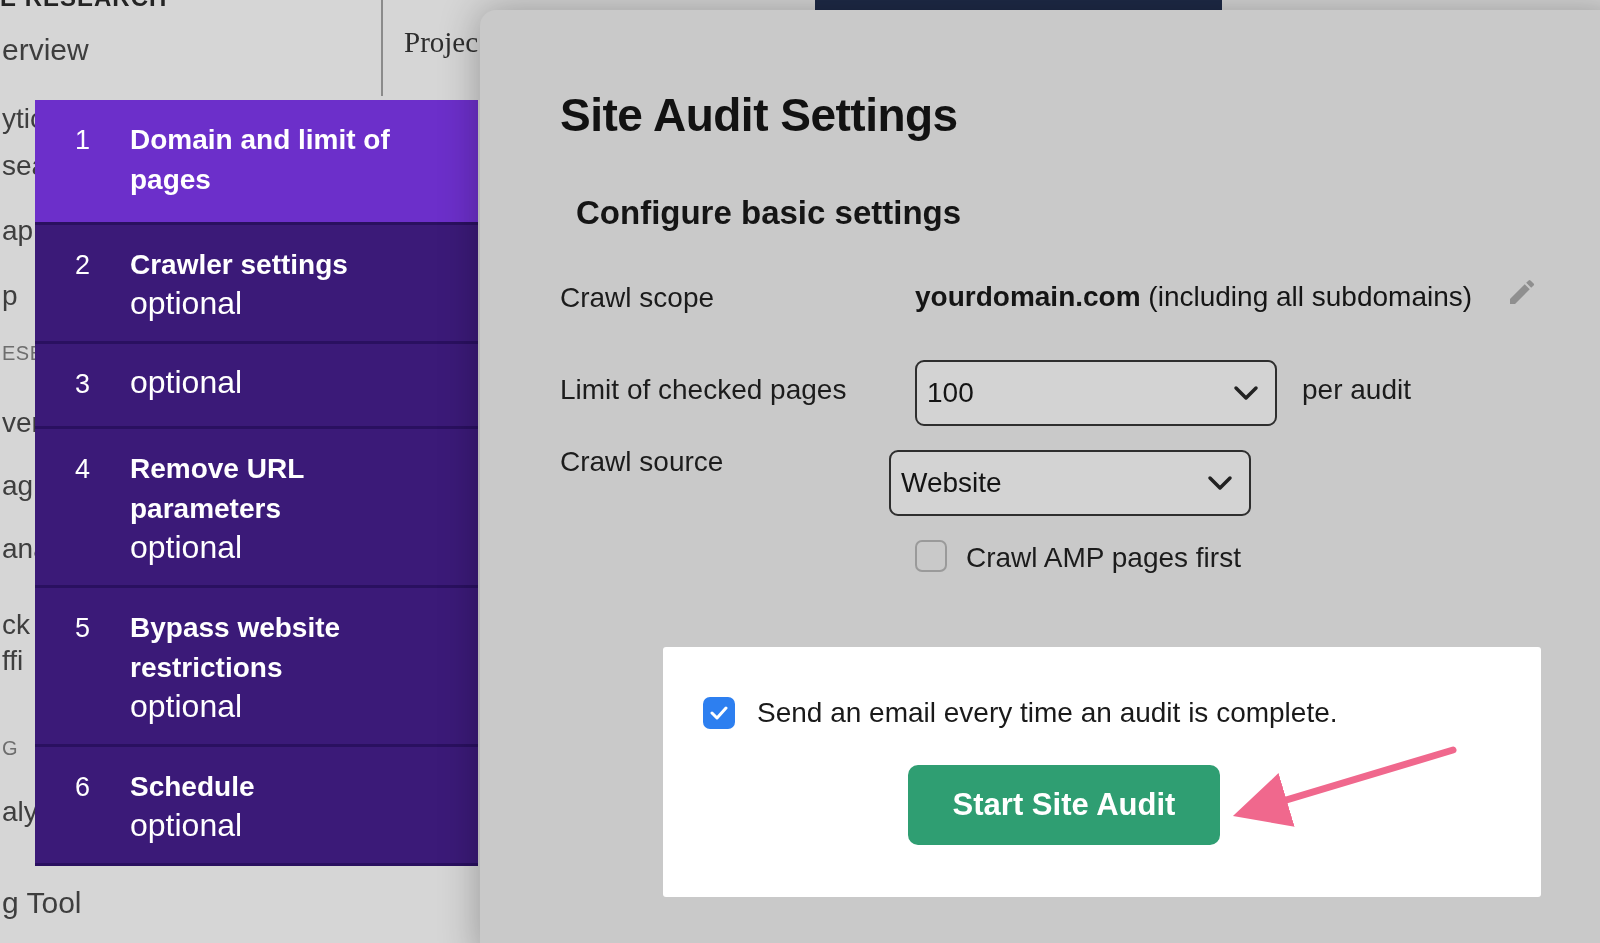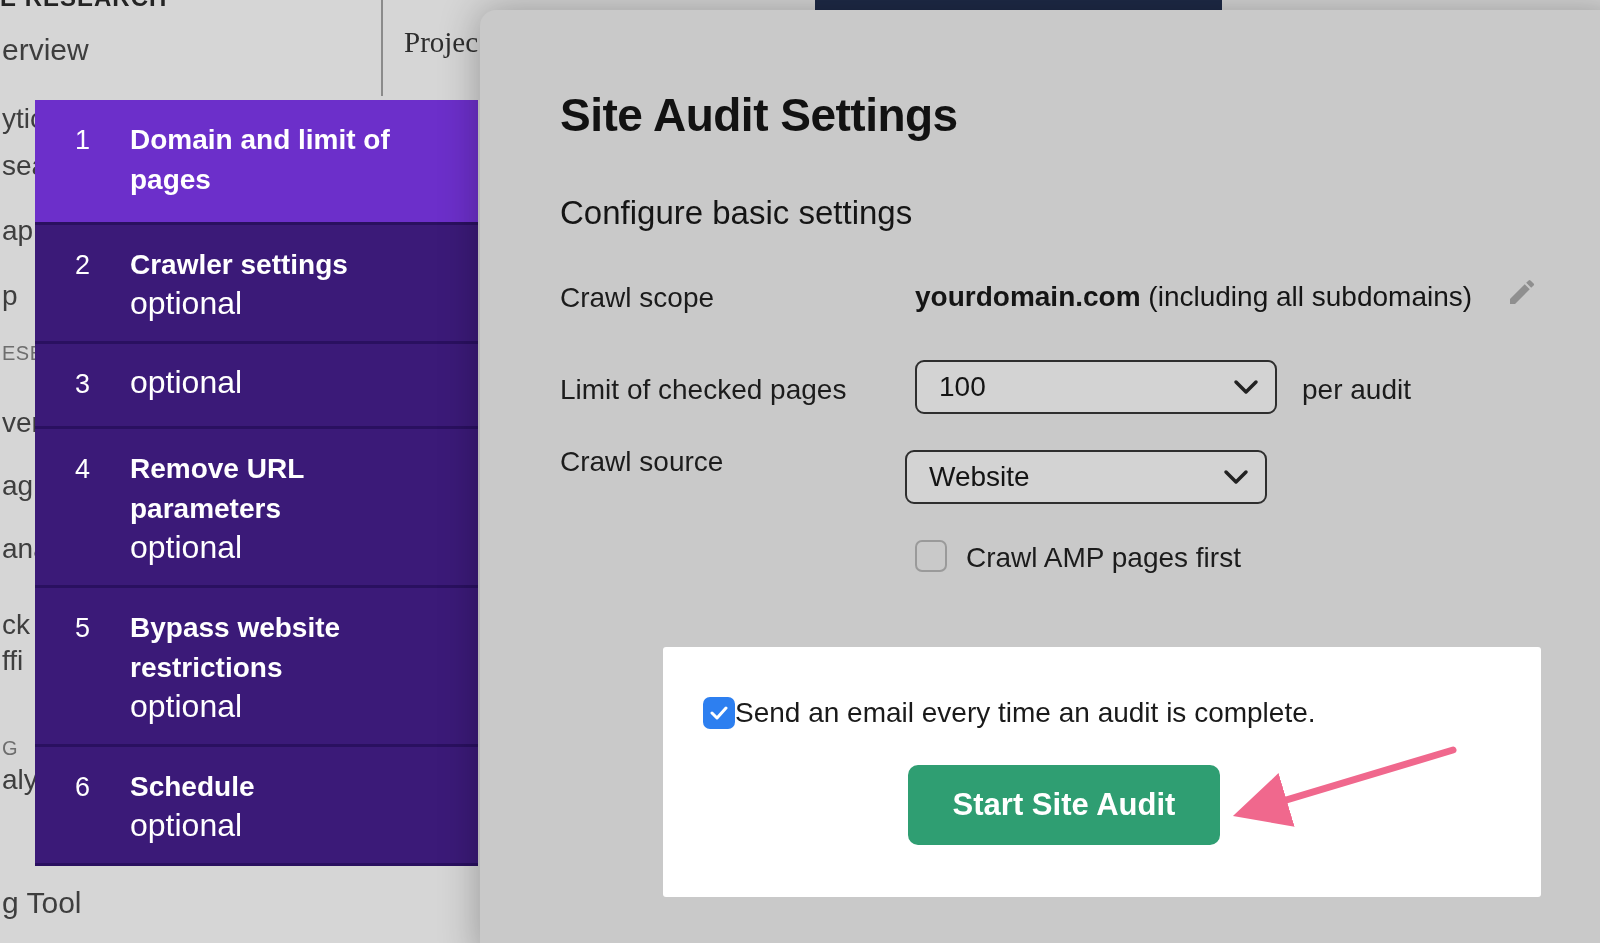--- a/index.html
+++ b/index.html
@@ -27,35 +27,35 @@
   .step-num { flex:none; width:95px; text-align:center; color:#ffffff; font-size:27px; line-height:40px; }
   .step-body { flex:1; padding-right:10px; }
   .step-label { color:#ffffff; font-weight:700; font-size:28px; line-height:40px; }
   .step-optional { color:#ffffff; font-size:32px; line-height:32px; margin-top:2px; }
   .step-optional:empty { display:none; }
 
   
   .modal { position:absolute; left:480px; top:10px; width:1140px; height:950px;
            background:#c9c9c9; border-radius:16px 0 0 0; box-shadow:0 0 40px rgba(0,0,0,0.30); }
   .m-title { position:absolute; left:80px; top:78px; font-size:46px; font-weight:700; color:#121212; letter-spacing:-0.5px; }
-  .m-section { position:absolute; left:80px; top:184px; font-size:33px; font-weight:400; color:#151515; }
+  .m-section { position:absolute; left:96px; top:184px; font-size:33px; font-weight:700; color:#151515; }
   .m-label { position:absolute; font-size:28px; color:#1c1c1c; white-space:nowrap; }
   .scope-value { position:absolute; left:435px; top:271px; font-size:28px; color:#151515; white-space:nowrap; }
   .scope-value .bold { font-weight:700; }
   .edit-icon { position:absolute; left:1026px; top:266px; width:32px; height:32px; cursor:pointer; }
-  .dropdown { position:absolute; width:362px; height:54px; background:#d3d3d3; border:2px solid #2e2e2e; border-radius:9px;
-              display:flex; align-items:center; padding:0 16px 0 22px; font-size:28px; color:#141414; cursor:pointer; }
+  .dropdown { position:absolute; width:362px; height:66px; background:#d3d3d3; border:2px solid #2e2e2e; border-radius:9px;
+              display:flex; align-items:center; padding:0 16px 0 10px; font-size:28px; color:#141414; cursor:pointer; }
   .dropdown .chev { margin-left:auto; flex:none; }
   .checkbox { width:32px; height:32px; border-radius:7px; flex:none; }
   .checkbox.unchecked { position:absolute; border:2px solid #9a9a9a; background:transparent; cursor:pointer; }
   .checkbox.checked { background:#2d7ff0; display:flex; align-items:center; justify-content:center; cursor:pointer; }
 
   .white-box { position:absolute; left:183px; top:637px; width:878px; height:250px; background:#ffffff; border-radius:3px; }
   .email-row { position:absolute; left:40px; top:50px; display:flex; align-items:center; }
-  .email-label { font-size:28px; color:#1a1a1a; white-space:nowrap; }
+  .email-label { font-size:28px; color:#1a1a1a; margin-left:22px; white-space:nowrap; }
   .start-btn { position:absolute; left:245px; top:118px; width:312px; height:80px;
                background:#2f9e72; border:none; border-radius:10px;
                color:#ffffff; font-size:31px; font-weight:600; font-family:inherit; cursor:pointer; }
   .arrow-svg { position:absolute; left:0; top:0; width:878px; height:250px; pointer-events:none; }
 </style>
 </head>
 <body>
 
 <div>
   <div class="top-clip">
@@ -67,21 +67,21 @@
   <div class="frag" style="top:150px;">sea</div>
   <div class="frag" style="top:215px;">ap</div>
   <div class="frag" style="top:280px;">p</div>
   <div class="frag small" style="top:342px;">ESE</div>
   <div class="frag" style="top:407px;">ver</div>
   <div class="frag" style="top:470px;">agi</div>
   <div class="frag" style="top:533px;">ana</div>
   <div class="frag" style="top:580px;margin-top:29px;">ck</div>
   <div class="frag" style="top:645px;">ffi</div>
   <div class="frag small" style="top:737px;">G</div>
-  <div class="frag" style="top:764px;">aly</div>
+  <div class="frag" style="top:796px;">aly</div>
   <div class="frag" style="top:886px; font-size:30px;">g Tool</div>
 
   <div class="v-divider"></div>
   <div class="projects-frag">Projec</div>
   <div class="top-dark-bar"></div>
 </div>
 
 <div class="steps-panel">
 
   <div class="step active">
@@ -149,21 +149,21 @@
   <div class="m-label" style="left:80px; top:364px;">Limit of checked pages</div>
   <div class="dropdown" style="left:435px; top:350px;">
     <span>100</span>
     <svg class="chev" width="26" height="16" viewBox="0 0 26 16">
       <polyline points="3,3 13,13 23,3" fill="none" stroke="#222" stroke-width="3.5" stroke-linecap="round" stroke-linejoin="round"></polyline>
     </svg>
   </div>
   <div class="m-label" style="left:822px; top:364px;">per audit</div>
 
   <div class="m-label" style="left:80px; top:436px;">Crawl source</div>
-  <div class="dropdown" style="left:425px; top:440px;align-items:center;">
+  <div class="dropdown" style="left:409px; top:440px;align-items:center;">
     <span>Website</span>
     <svg class="chev" width="26" height="16" viewBox="0 0 26 16">
       <polyline points="3,3 13,13 23,3" fill="none" stroke="#222" stroke-width="3.5" stroke-linecap="round" stroke-linejoin="round"></polyline>
     </svg>
   </div>
 
   <div class="checkbox unchecked" style="left:435px; top:530px;"></div>
   <div class="m-label" style="left:486px; top:532px;">Crawl AMP pages first</div>
 
   <div class="white-box">

